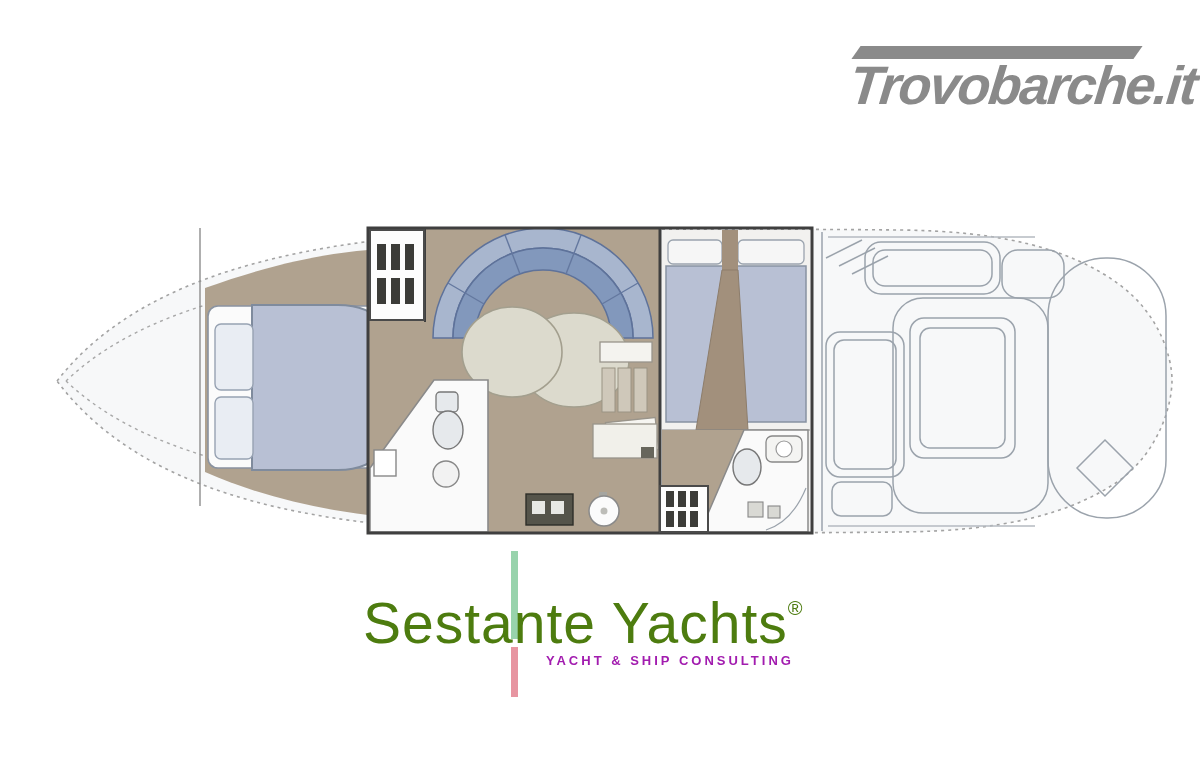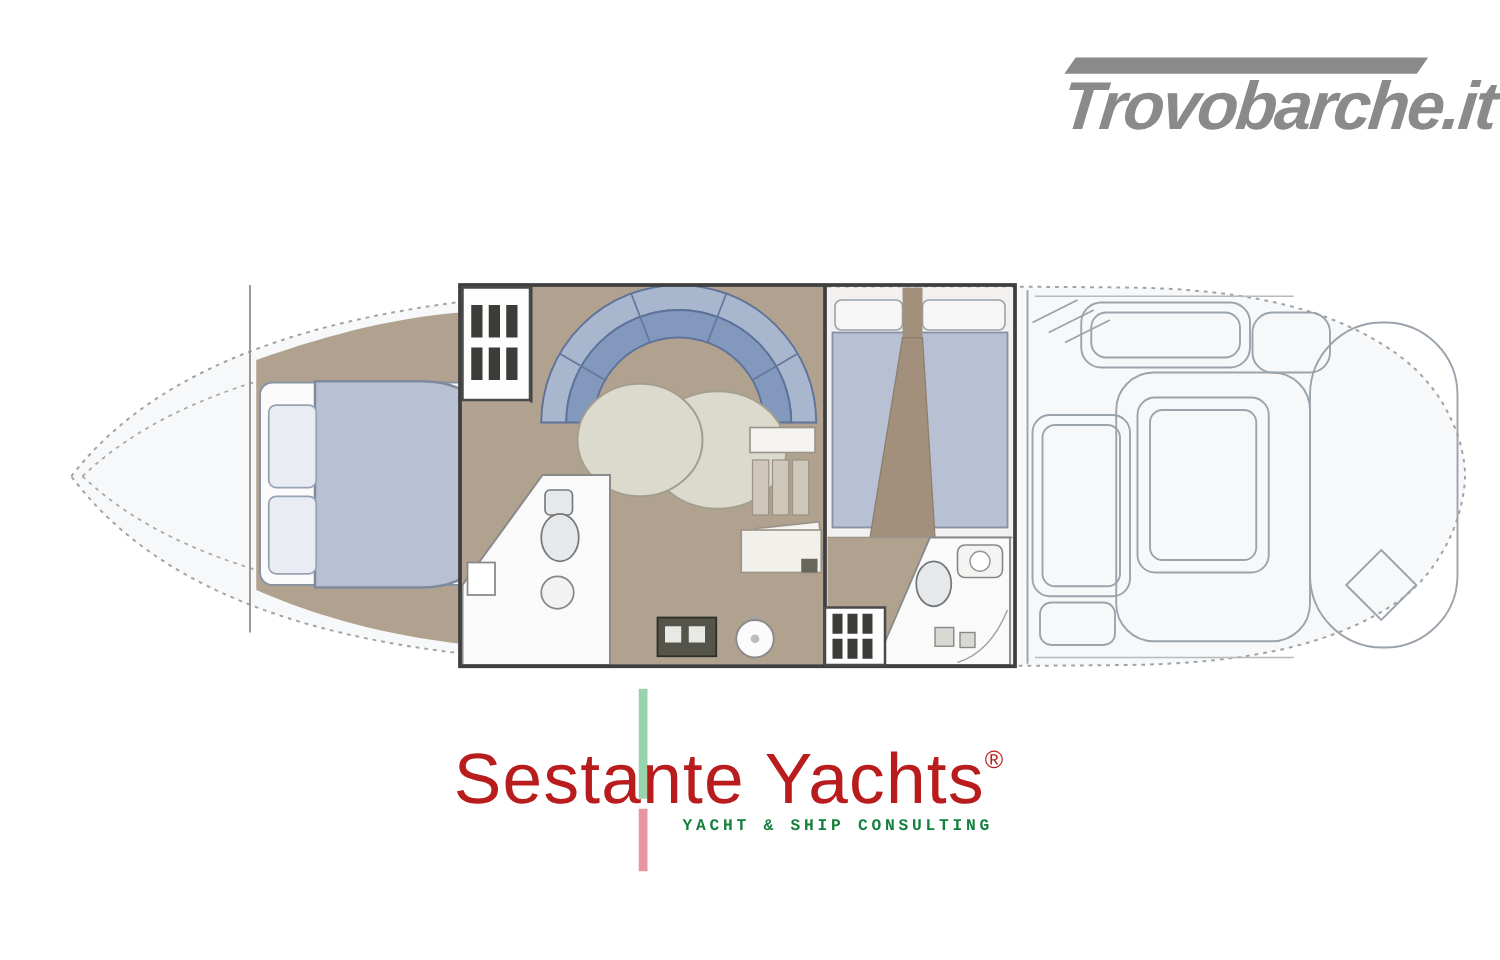--- a/index.html
+++ b/index.html
@@ -178,15 +178,15 @@
         <rect x="678" y="511" width="8" height="16"></rect>
           <rect x="690" y="511" width="8" height="16"></rect>
       </g>
     </g>
   </g>
 </svg>
 
 <div class="sy-wrap">
   <div class="sy-bar-green" style="background: rgb(152, 211, 172);"></div>
   <div class="sy-bar-red" style="background: rgb(231, 149, 161);"></div>
-  <div class="sy-name" style="color: #b91c1c; text-align: center;"><span>Sestante Yachts</span><span class="sy-reg">®</span></div>
-  <div class="sy-tagline" style="color: #15803d; font-family: Liberation Mono, monospace;">YACHT &amp; SHIP CONSULTING</div>
+  <div class="sy-name" style="color: #4d7c0f; text-align: center;"><span>Sestante Yachts</span><span class="sy-reg">®</span></div>
+  <div class="sy-tagline" style="color: #a21caf;">YACHT &amp; SHIP CONSULTING</div>
 </div>
 
 </body></html>

